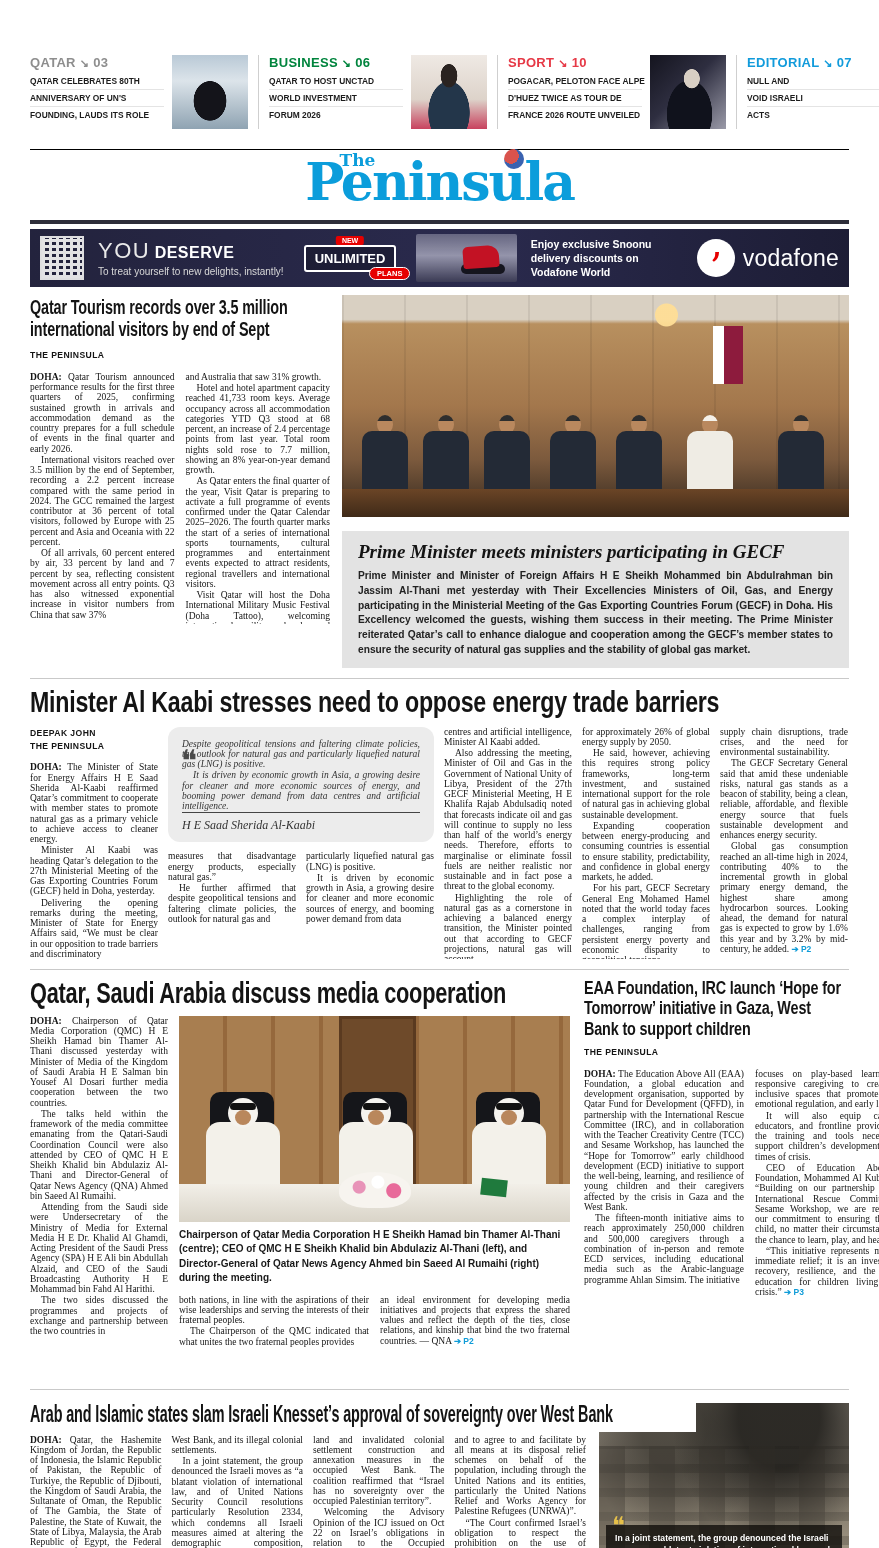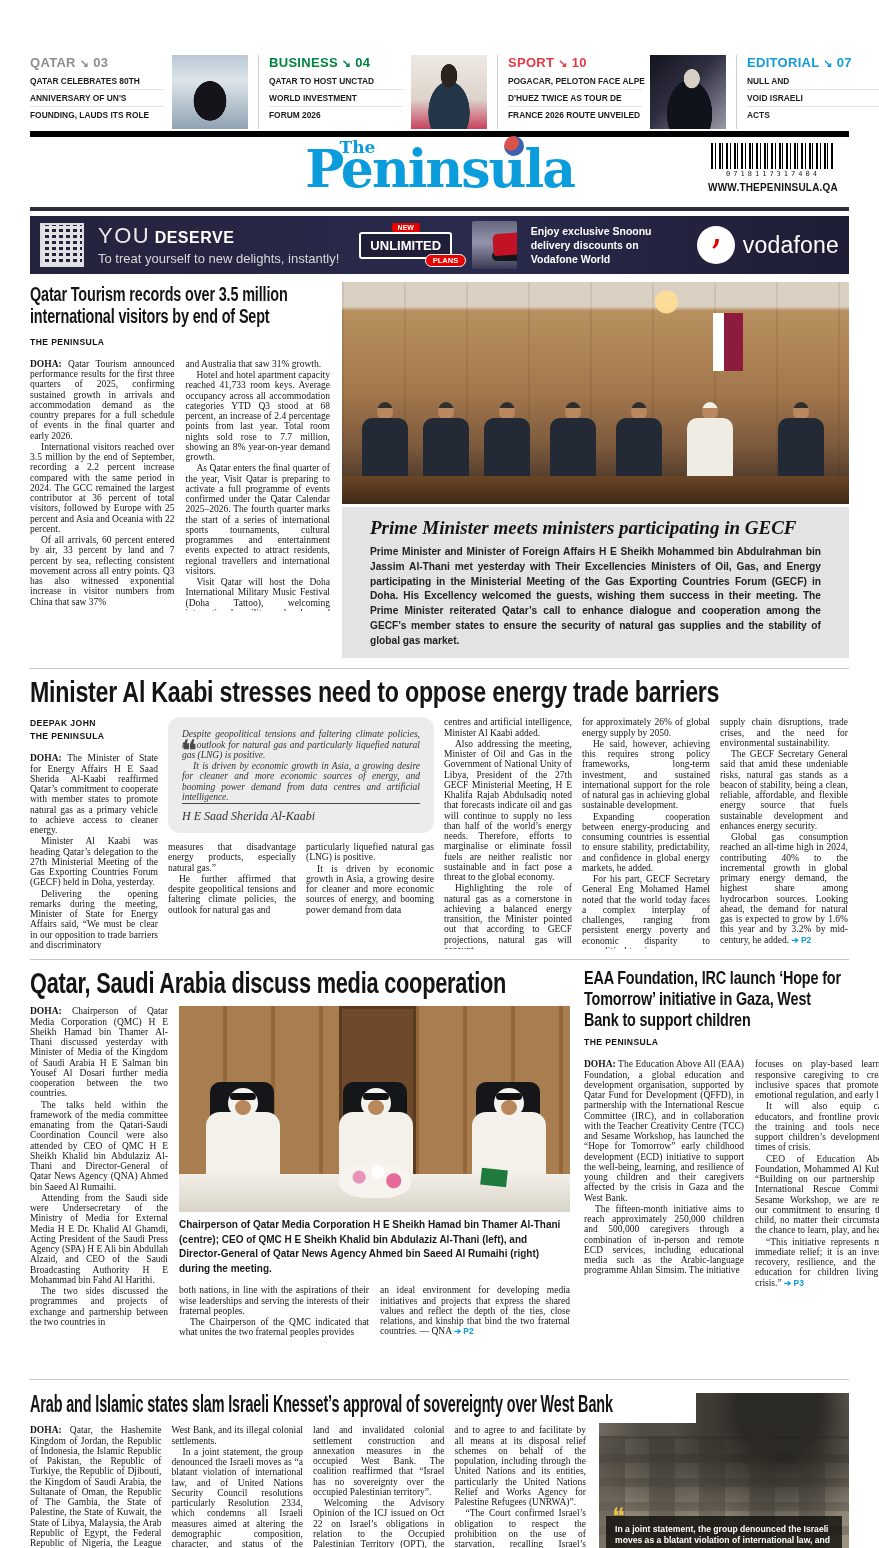--- a/index.html
+++ b/index.html
@@ -4,21 +4,21 @@
 <style>
   * { box-sizing: border-box; }
   html,body { margin:0; padding:0; }
   body {
     width:879px; height:1548px; overflow:hidden; background:#fff; color:#141414;
     font-family:"Liberation Sans", sans-serif;
   }
   .page { padding:0 30px; }
 
   
-  .teasers { margin-top:55px; display:flex; gap:10px; padding-bottom:2px; border-bottom:6px solid #000000; }
+  .teasers { margin-top:55px; display:flex; gap:10px; padding-bottom:20px; border-bottom:1px solid #000000; }
   .teaser { display:flex; gap:8px; flex:1; }
   .tx { width:134px; }
   .thead { font-size:13px; font-weight:bold; letter-spacing:.3px; margin-bottom:3px; white-space:nowrap; }
   .thead .arrow { font-size:11px; }
   .tline { font-size:8.4px; font-weight:bold; color:#1c1c1c; padding:3px 0; border-bottom:1px solid #e4e4e4; white-space:nowrap; }
   .tline:last-child { border-bottom:none; }
   .c-qatar { color:#8e8e8e; } .c-business { color:#00843d; } .c-sport { color:#e63946; } .c-editorial { color:#129bdb; }
   .tphoto { width:76px; height:74px; flex:none; position:relative; }
   .tp1 { background: radial-gradient(ellipse at 50% 62%, #14141a 0 30%, rgba(20,20,26,0) 31%), linear-gradient(180deg,#b9c9d6 0,#dce4ea 35%,#8fa3b2 100%); }
   .tp2 { background: radial-gradient(ellipse at 50% 28%, #2a2320 0 15%, transparent 16%), radial-gradient(ellipse at 50% 78%, #23364a 0 38%, transparent 39%), linear-gradient(180deg,#efe9e4 0,#ddd3ca 60%,#c8425e 100%); }
@@ -41,21 +41,21 @@
 
   
   .ad { height:58px; background:linear-gradient(90deg,#23233d 0,#2a2a4d 55%,#1d1d35 100%);
         display:flex; align-items:center; gap:14px; padding:0 10px; color:#fff; margin-bottom:8px; }
   .qr { width:44px; height:44px; border:2px solid #eee; flex:none; opacity:.92;
     background: repeating-linear-gradient(0deg,#f3f3f3 0 3px,transparent 3px 6px),
                 repeating-linear-gradient(90deg,#f3f3f3 0 3px,#23233d 3px 7px); }
   .ad-head { line-height:1.05; flex:none; }
   .you { font-weight:300; font-size:22px; letter-spacing:1.5px; color:#e9e9e9; }
   .deserve { font-weight:bold; font-size:16px; letter-spacing:.5px; }
-  .ad-tag { font-size:13px; color:#d8d8d8; margin-top:5px; }
+  .ad-tag { font-size:10px; color:#d8d8d8; margin-top:5px; }
   .badge { position:relative; text-align:center; flex:none; margin:12px 6px; }
   .b-new { position:absolute; top:-9px; left:50%; transform:translateX(-50%); background:#e60000; color:#fff;
            font-size:7px; font-weight:bold; padding:1px 6px; border-radius:2px; }
   .b-main { border:2px solid #fff; padding:4px 9px; font-weight:bold; font-size:13px; border-radius:3px; background:rgba(0,0,0,.25); }
   .b-plans { position:absolute; bottom:-8px; right:-14px; background:#e60000; border:1px solid #fff; color:#fff;
              font-size:7.5px; font-weight:bold; padding:1px 7px; border-radius:8px; }
   .rider { flex:1; height:48px; border-radius:2px; position:relative; overflow:hidden; opacity:.95;
            background:linear-gradient(180deg,#6a6a84 0,#9a9ab0 45%,#3c3c55 100%); }
   .rider::after { content:""; position:absolute; left:46%; top:26%; width:36px; height:22px; background:#cc1122;
                   border-radius:5px 11px 3px 3px; transform:rotate(-4deg); }
@@ -91,21 +91,21 @@
   .flag-qa { position:absolute; right:21%; top:14%; width:30px; height:58px;
              background:linear-gradient(90deg,#fff 0 38%, #8d1b3d 38%); }
   .fig { position:absolute; bottom:28px; width:46px; height:74px; }
   .fig::before { content:""; position:absolute; top:0; left:50%; transform:translateX(-50%); width:16px; height:19px;
                  border-radius:50%; background:linear-gradient(180deg,#2e2e2e 0 30%, #b9885e 30%); }
   .fig::after { content:""; position:absolute; top:16px; left:0; width:100%; height:58px;
                 border-radius:10px 10px 0 0; background:#232a36; }
   .fig.white::after { background:#efece4; }
   .fig.white::before { background:linear-gradient(180deg,#f4f1ea 0 30%, #b9885e 30%); }
   .table-gecf { position:absolute; bottom:0; width:100%; height:28px; background:linear-gradient(180deg,#6b4526,#3f2a18); }
-  .gecf-cap { background:#e3e3e3; padding:10px 28px 10px; margin-top:3px; }
+  .gecf-cap { background:#e3e3e3; padding:10px 16px 10px; margin-top:14px; }
   .gecf-title { font-family:"Liberation Serif",serif; font-style:italic; font-weight:bold; font-size:19px; margin:0 0 6px; }
   .gecf-text { font-size:10.2px; font-weight:bold; color:#222; line-height:1.45; text-align:justify; }
 
   
   .sec2 { padding:8px 0 10px; border-bottom:1px solid #c9c9c9; }
   .h2a { width:1024px; transform:scaleX(.8); transform-origin:left top; font-size:29px; font-weight:bold;
          letter-spacing:-.3px; margin:0; line-height:1.05; }
   .h2a-wrap { height:40px; }
   .k-cols { display:flex; gap:10px; height:232px; overflow:hidden; }
   .k-col { width:128px; flex:none; }
@@ -194,21 +194,21 @@
         <div class="thead c-qatar"><span>QATAR</span> <span class="arrow">↘</span> <span>03</span></div>
         <div class="tline">QATAR CELEBRATES 80TH</div>
         <div class="tline">ANNIVERSARY OF UN'S</div>
         <div class="tline">FOUNDING, LAUDS ITS ROLE</div>
       </div>
       <div class="tphoto tp1"></div>
     </div>
     <div class="tdiv"></div>
     <div class="teaser">
       <div class="tx">
-        <div class="thead c-business"><span>BUSINESS</span> <span class="arrow">↘</span> <span>04</span></div>
+        <div class="thead c-business"><span>BUSINESS</span> <span class="arrow">↘</span> <span>06</span></div>
         <div class="tline">QATAR TO HOST UNCTAD</div>
         <div class="tline">WORLD INVESTMENT</div>
         <div class="tline">FORUM 2026</div>
       </div>
       <div class="tphoto tp2"></div>
     </div>
     <div class="tdiv"></div>
     <div class="teaser">
       <div class="tx">
         <div class="thead c-sport"><span>SPORT</span> <span class="arrow">↘</span> <span>10</span></div>
@@ -228,25 +228,20 @@
       </div>
 
     </div>
   </div>
 
   <div class="masthead">
     <div class="logo">
       <span class="logo-the">The</span>
       <span class="logo-main">Peninsula</span>
       <span class="globe"></span>
-    </div>
-    <div class="mast-right">
-      <div class="barcode"></div>
-      <div class="barcode-num">0718117317404</div>
-      <div class="website">WWW.THEPENINSULA.QA</div>
     </div>
   </div>
 
   <div class="ad">
     <div class="qr"></div>
     <div class="ad-head">
       <span class="you">YOU</span>
       <span class="deserve">DESERVE</span>
       <div class="ad-tag">To treat yourself to new delights, instantly!</div>
     </div>

